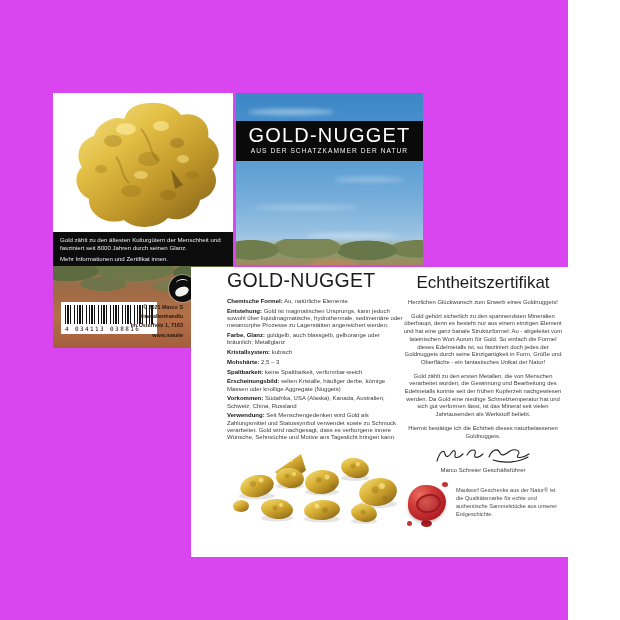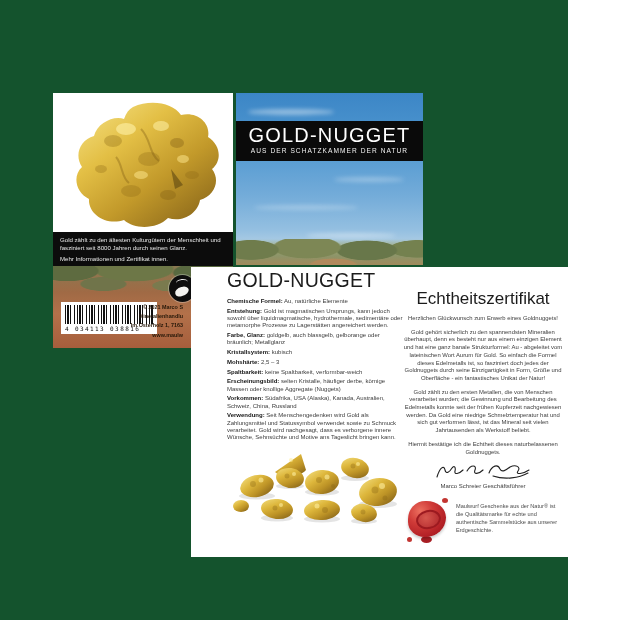--- a/index.html
+++ b/index.html
@@ -1,17 +1,17 @@
 <!DOCTYPE html>
 <html><head>
 <meta charset="utf-8">
 <style>
   html,body{margin:0;padding:0;background:#fff;}
   body{width:620px;height:620px;font-family:"Liberation Sans",sans-serif;-webkit-font-smoothing:antialiased;}
-  .canvas{position:relative;width:568px;height:620px;background:#14532d;overflow:hidden;}
+  .canvas{position:relative;width:568px;height:620px;background:#d946ef;overflow:hidden;}
 
   
   .back-panel{position:absolute;left:53px;top:93px;width:180px;height:255px;background:#fff;}
   .nugget-photo{position:absolute;left:0;top:0;width:180px;height:139px;background:#fff;overflow:hidden;}
   .nugget-photo svg{position:absolute;left:18px;top:6px;}
   .intro-band{position:absolute;left:0;top:139px;width:180px;height:34px;background:#0c0c0c;color:#e8e8e8;
     font-size:6.1px;line-height:7.5px;padding:4px 7px;box-sizing:border-box;overflow:hidden;}
   .intro-band p{margin:0 0 4px;}
   .outback{position:absolute;left:0;top:173px;width:180px;height:82px;overflow:hidden;
     background:
@@ -59,21 +59,21 @@
 
   
   .inner-spread{position:absolute;left:191px;top:267px;width:377px;height:290px;background:#fff;}
   .info-page{position:absolute;left:36px;top:2px;width:176px;}
   .info-page h2{margin:0 0 6px;font-size:19.5px;font-weight:400;color:#1c1c1c;letter-spacing:.3px;line-height:23px;}
   .field{margin:0 0 2.6px;font-size:6px;line-height:7.2px;color:#3d3d3d;}
   .field b{color:#161616;}
   .nuggets-photo{margin-top:5px;width:176px;height:84px;}
 
   .cert-page{position:absolute;left:212px;top:6px;width:160px;text-align:center;color:#3d3d3d;}
-  .cert-page h2{margin:16px 0 6px;font-size:17px;font-weight:400;color:#1b1b1b;line-height:20px;}
+  .cert-page h2{margin:0 0 6px;font-size:17px;font-weight:400;color:#1b1b1b;line-height:20px;}
   .cert-page p{margin:0 0 6px;font-size:5.9px;line-height:7.7px;}
   .sig-svg{display:block;margin:1px auto 0;}
   .signatory{font-size:6px;color:#3d3d3d;margin:1px 0 8px;}
   .seal-row{display:flex;align-items:flex-start;gap:7px;text-align:left;margin:2px 0 0 4px;}
   .seal{position:relative;width:42px;height:48px;flex:0 0 auto;}
   .seal-body{position:absolute;left:1px;top:4px;width:38px;height:36px;
     background:radial-gradient(circle at 32% 28%, #ec6f5f 0%, #d03b38 35%, #b32026 70%, #8c151b 100%);
     border-radius:47% 53% 55% 45% / 52% 48% 56% 44%;box-shadow:0 2px 3px rgba(0,0,0,.22);}
   .seal-ring{position:absolute;left:9px;top:13px;width:21px;height:15px;border:2.5px solid #9c1a20;
     border-radius:50%;background:radial-gradient(circle at 40% 35%, #d6564d, #b0262b);transform:rotate(-12deg);}

